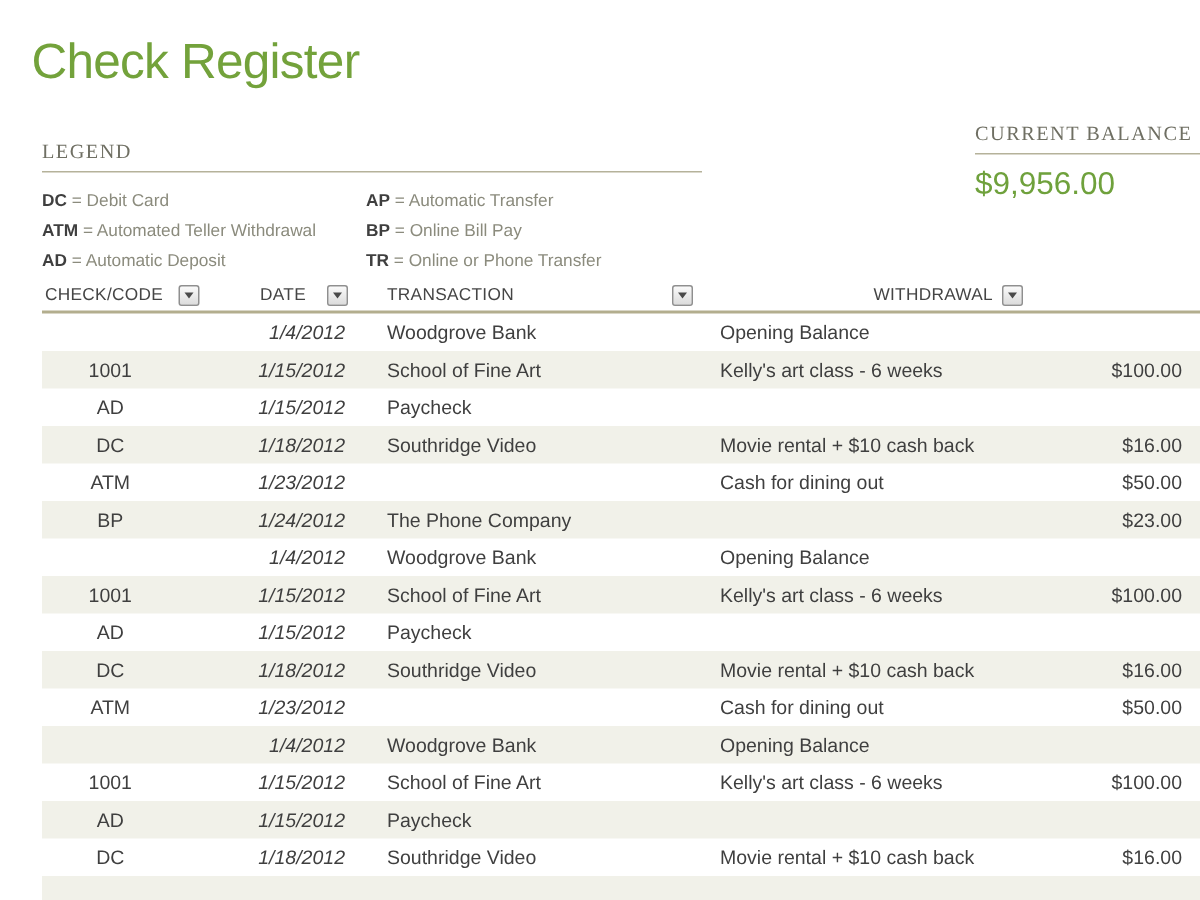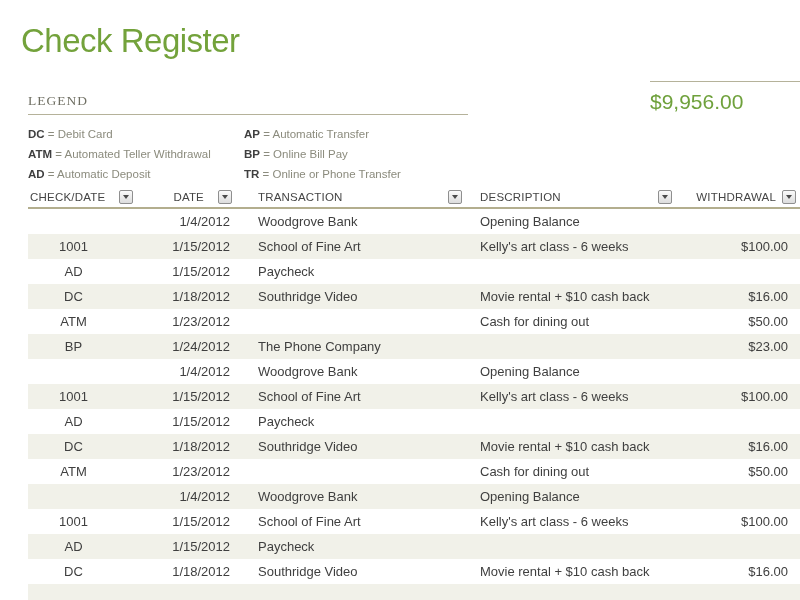--- a/index.html
+++ b/index.html
@@ -58,21 +58,21 @@
     width:0; height:0; border-left:3.5px solid transparent;
     border-right:3.5px solid transparent; border-top:4px solid #4a4a4a;
   }
   .trow { height:25px; }
   .trow:nth-child(even) { background:#f1f1e9; }
   .cell {
     font-size:13px; line-height:25px; color:#3f3f3f;
     white-space:nowrap; overflow:hidden;
   }
   .c-code { text-align:center; padding-right:16px; }
-  .c-date { text-align:right; padding-right:4px; }
+  .c-date { text-align:right; padding-right:4px;font-style:italic; }
   .c-trans { padding-left:6px; }
   .c-desc { padding-left:6px; }
   .c-wd { text-align:right; padding-right:12px; }
 </style>
 </head>
 <body>
 
 <div class="title">Check Register</div>
 
 <div class="legend-block">
@@ -86,52 +86,47 @@
       </div>
     <div class="legend-col-right" id="legend-right">
         <div class="lg-item"><b>AP</b><span> = Automatic Transfer</span></div>
         <div class="lg-item"><b>BP</b><span> = Online Bill Pay</span></div>
         <div class="lg-item"><b>TR</b><span> = Online or Phone Transfer</span></div>
       </div>
   </div>
 </div>
 
 <div class="balance-block">
+  <div class="sec-heading">CURRENT BALANCE</div>
   <hr class="sec-rule">
   <div class="balance-value">$9,956.00</div>
 </div>
 
 <div class="table-section">
   <div class="grid-row thead">
     <div class="hcell h-code">
-      <span class="hlabel">CHECK/DATE</span>
+      <span class="hlabel">CHECK/CODE</span>
       <span class="filter-btn">
           <span class="filter-arrow"></span>
         </span>
     </div>
     <div class="hcell h-date">
       <span class="hlabel">DATE</span>
       <span class="filter-btn">
           <span class="filter-arrow"></span>
         </span>
     </div>
     <div></div>
     <div class="hcell h-trans">
       <span class="hlabel">TRANSACTION</span>
       <span class="filter-btn">
           <span class="filter-arrow"></span>
         </span>
     </div>
     <div></div>
-    <div class="hcell h-desc">
-      <span class="hlabel">DESCRIPTION</span>
-      <span class="filter-btn">
-          <span class="filter-arrow"></span>
-        </span>
-    </div>
     <div></div>
     <div class="hcell h-wd">
       <span class="hlabel">WITHDRAWAL</span>
       <span class="filter-btn">
           <span class="filter-arrow"></span>
         </span>
     </div>
   </div>
   <div id="tbody">
       <div class="grid-row trow">

